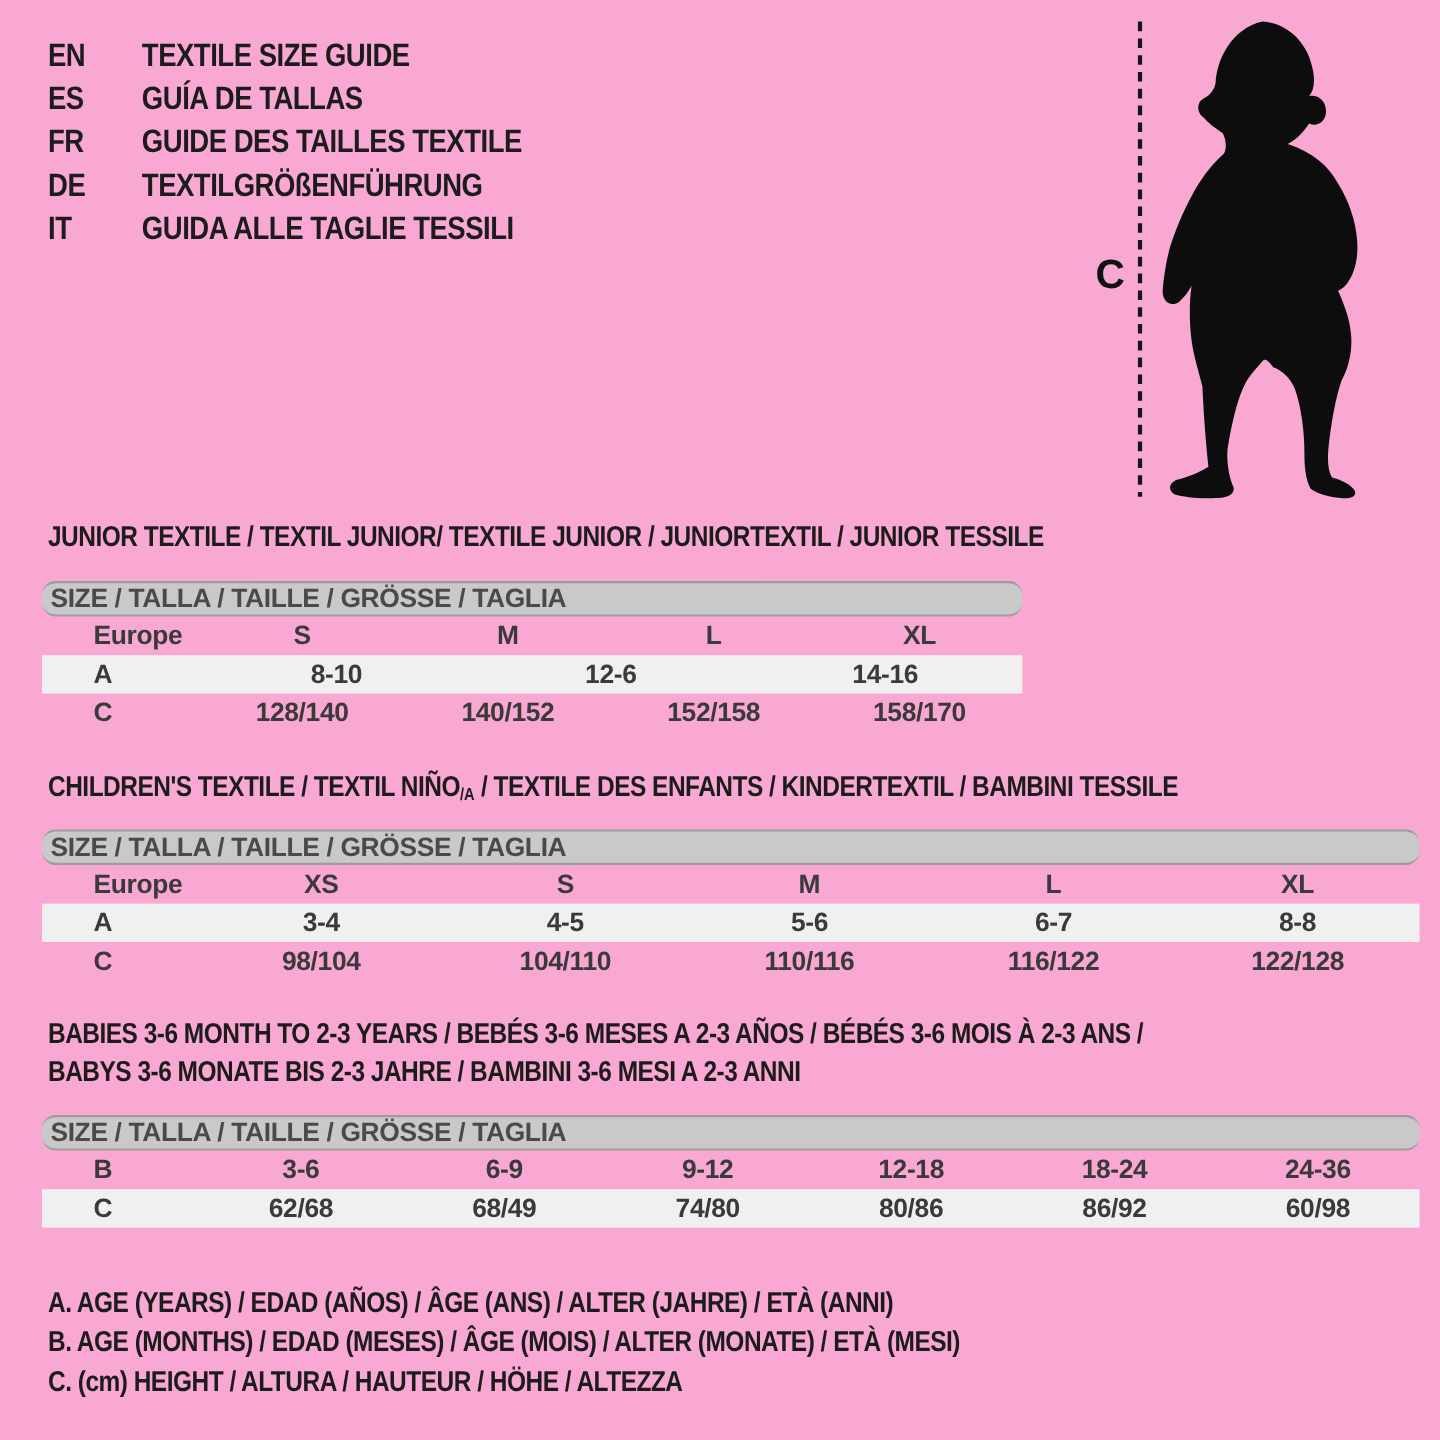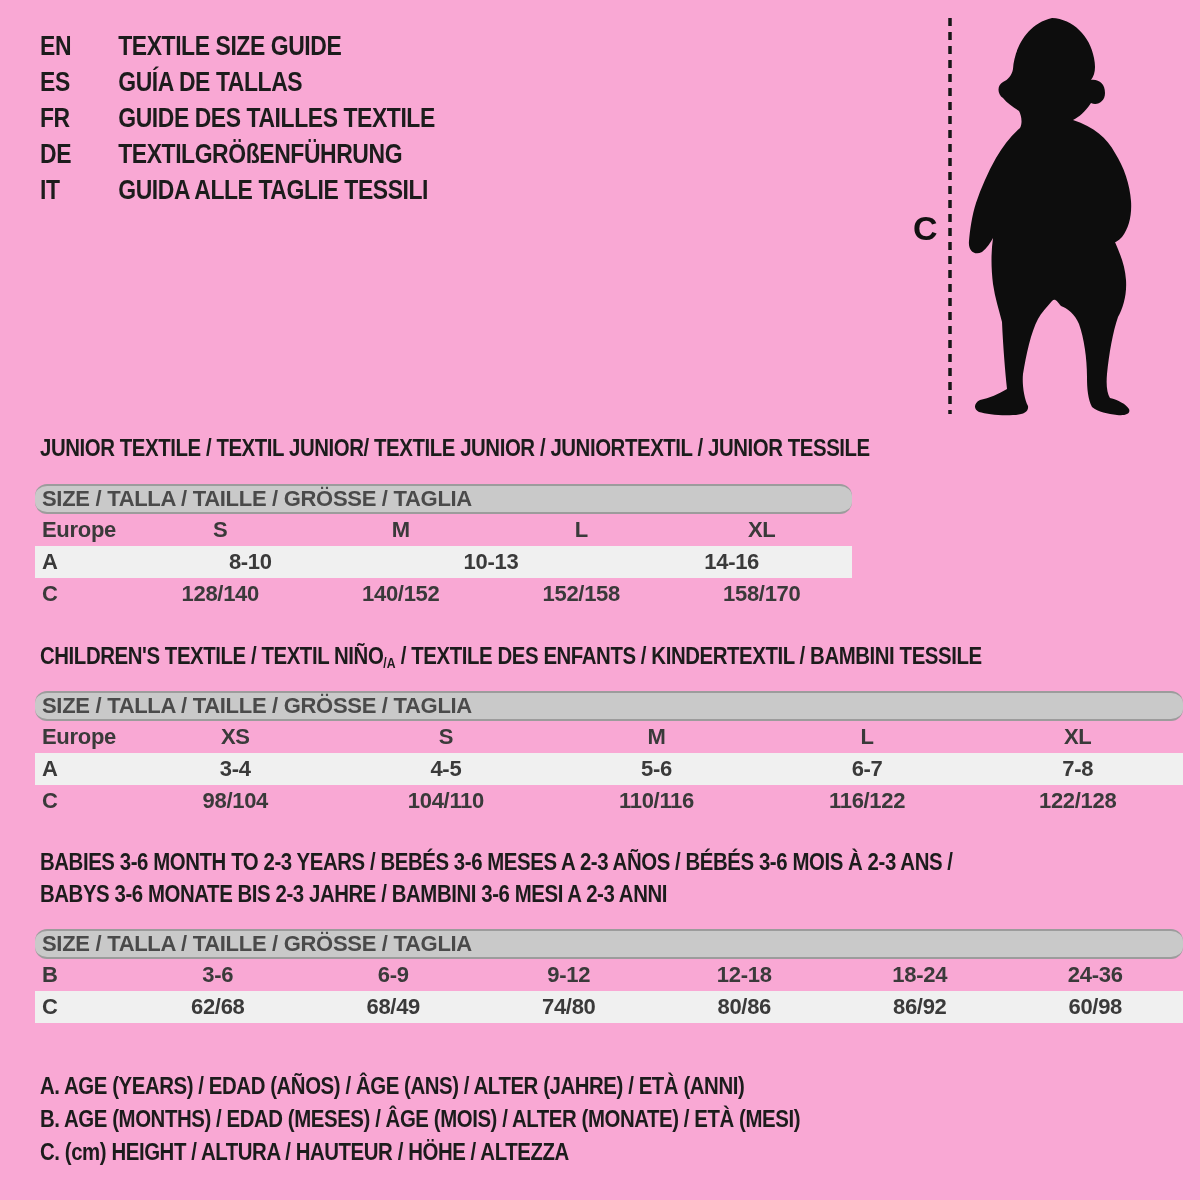--- a/index.html
+++ b/index.html
@@ -41,21 +41,21 @@
   #table1{top:484px;width:817px;}
   #table2{top:691px;width:1148px;}
   #table3{top:929px;width:1148px;}
   .bar{height:26px;line-height:26px;background:var(--header-bar-bg);
     border-top:2px solid var(--header-bar-border);border-bottom:2px solid var(--header-bar-border);
     padding-left:7px;font-size:22px;font-weight:bold;color:var(--bar-text);letter-spacing:-.3px;
     white-space:nowrap;overflow:hidden;border-radius:12px;}
   .trow{display:flex;height:32px;line-height:32px;font-size:22px;font-weight:bold;
     color:var(--table-text);letter-spacing:-.3px;}
   .trow.shaded{background:var(--shaded-row-bg);}
-  .trow .lbl{width:95px;flex:0 0 95px;padding-left:7px;box-sizing:border-box;text-align:left;}
+  .trow .lbl{width:95px;flex:0 0 95px;padding-left:7px;box-sizing:border-box;text-align:left;margin-left:36px;}
   .trow .val{flex:1;text-align:center;}
 
   
   .legend{position:absolute;left:40px;top:1069px;}
   .legend-line{font-size:24px;font-weight:bold;color:var(--title-text);
     letter-spacing:-.5px;line-height:33px;}
 </style>
 </head>
 <body>
 
@@ -113,21 +113,21 @@
         <div class="trow">
           <span class="lbl">Europe</span>
           <span class="val">S</span>
           <span class="val">M</span>
           <span class="val">L</span>
           <span class="val">XL</span>
         </div>
         <div class="trow shaded">
           <span class="lbl">A</span>
           <span class="val">8-10</span>
-          <span class="val">10-13</span>
+          <span class="val">12-6</span>
           <span class="val">14-16</span>
         </div>
         <div class="trow">
           <span class="lbl">C</span>
           <span class="val">128/140</span>
           <span class="val">140/152</span>
           <span class="val">152/158</span>
           <span class="val">158/170</span>
         </div>
       </div>
@@ -146,21 +146,21 @@
           <span class="val">M</span>
           <span class="val">L</span>
           <span class="val">XL</span>
         </div>
         <div class="trow shaded">
           <span class="lbl">A</span>
           <span class="val">3-4</span>
           <span class="val">4-5</span>
           <span class="val">5-6</span>
           <span class="val">6-7</span>
-          <span class="val">7-8</span>
+          <span class="val">8-8</span>
         </div>
         <div class="trow">
           <span class="lbl">C</span>
           <span class="val">98/104</span>
           <span class="val">104/110</span>
           <span class="val">110/116</span>
           <span class="val">116/122</span>
           <span class="val">122/128</span>
         </div>
       </div>

